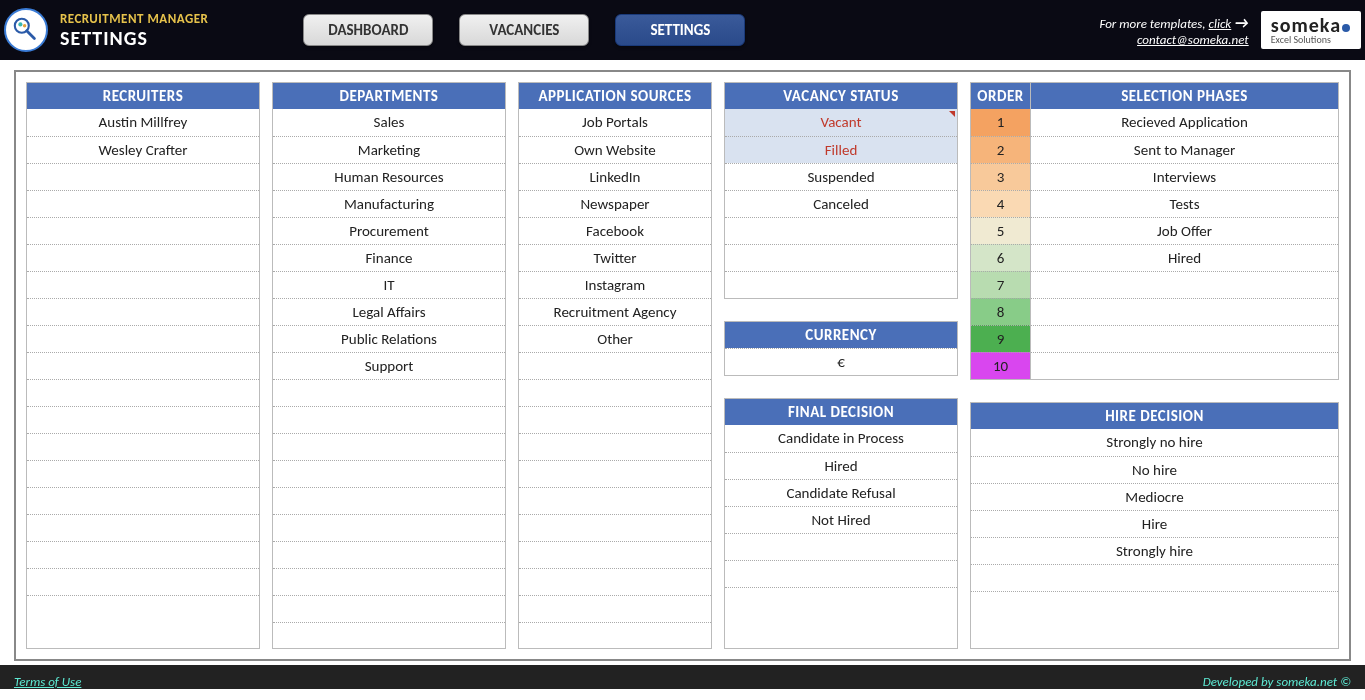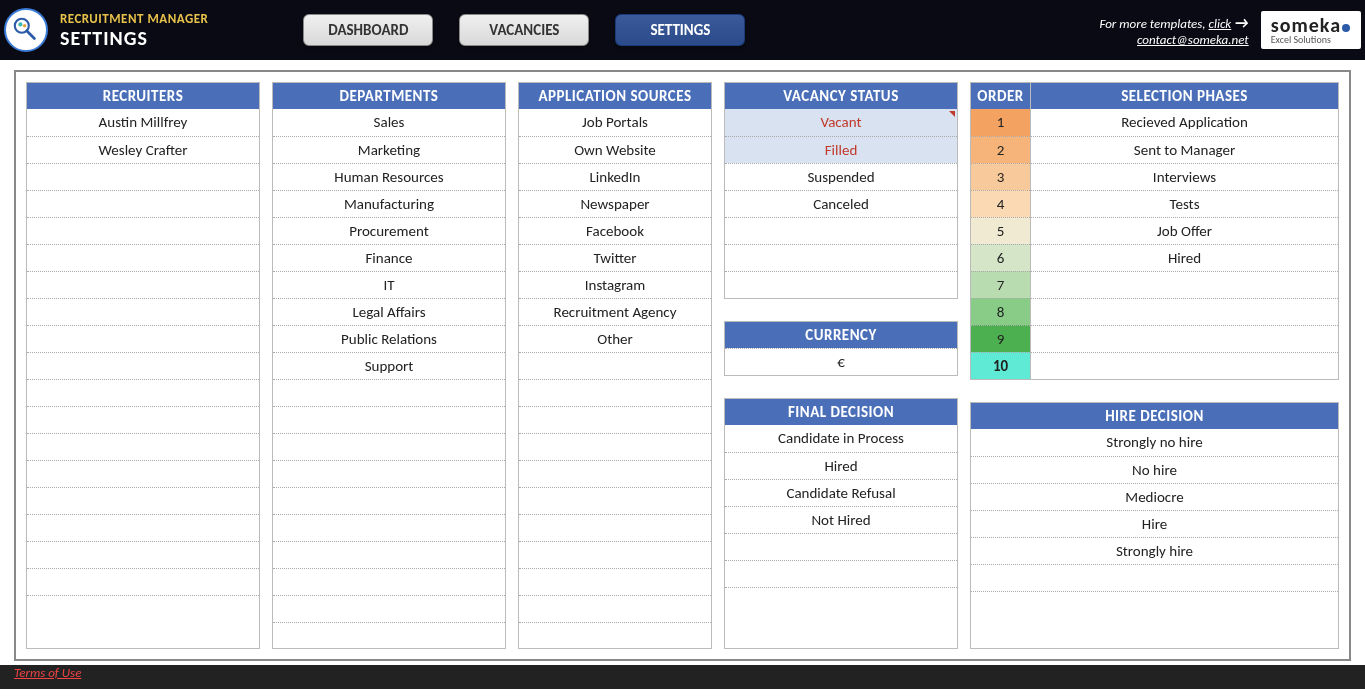--- a/index.html
+++ b/index.html
@@ -47,21 +47,21 @@
 .dual { display: flex; }
 .dual .ord { width: 60px; border-right: 1px solid #bbb; }
 .dual .lab { flex: 1; }
 .ord .hdr { background: #4a6fb8; }
 
 .ordcell { height: 27px; line-height: 27px; text-align: center; font-size: 15px; border-top: 1px dotted #aaa; color: #222; }
 .ordcell:first-of-type { border-top: none; }
 
 .spacer { height: 22px; }
 
-.footer { background: #222; color: #ef4444; height: 24px; display: flex; align-items: flex-start; padding: 0 14px; font-size: 13px; font-style: italic; }
+.footer { background: #222; color: #5eead4; height: 24px; display: flex; align-items: flex-end; padding: 0 14px; font-size: 13px; font-style: italic; }
 .footer .terms { text-decoration: underline; }
 .footer .dev { margin-left: auto; margin-top: 40px; }
 </style>
 </head>
 <body>
 
 <div class="header">
   <div class="logo-circ">
     <svg viewBox="0 0 40 40">
       <circle cx="14" cy="14" r="10" fill="none" stroke="#2a5aa8" stroke-width="3"></circle>
@@ -221,21 +221,21 @@
           <div id="order-body">
               <div class="ordcell" style="background: rgb(244, 162, 97);">1</div>
               <div class="ordcell" style="background: rgb(246, 180, 122);">2</div>
               <div class="ordcell" style="background: rgb(248, 201, 154);">3</div>
               <div class="ordcell" style="background: rgb(250, 217, 179);">4</div>
               <div class="ordcell" style="background: rgb(240, 234, 210);">5</div>
               <div class="ordcell" style="background: rgb(212, 229, 200);">6</div>
               <div class="ordcell" style="background: rgb(184, 220, 176);">7</div>
               <div class="ordcell" style="background: rgb(136, 204, 136);">8</div>
               <div class="ordcell" style="background: rgb(76, 175, 80);">9</div>
-              <div class="ordcell" style="background: #5eead4; font-weight: bold;">10</div>
+              <div class="ordcell" style="background: #d946ef;">10</div>
             </div>
         </div>
         <div class="lab">
           <div class="hdr">SELECTION PHASES</div>
           <div id="phases-body">
               <div class="row">Recieved Application</div>
               <div class="row">Sent to Manager</div>
               <div class="row">Interviews</div>
               <div class="row">Tests</div>
               <div class="row">Job Offer</div>

